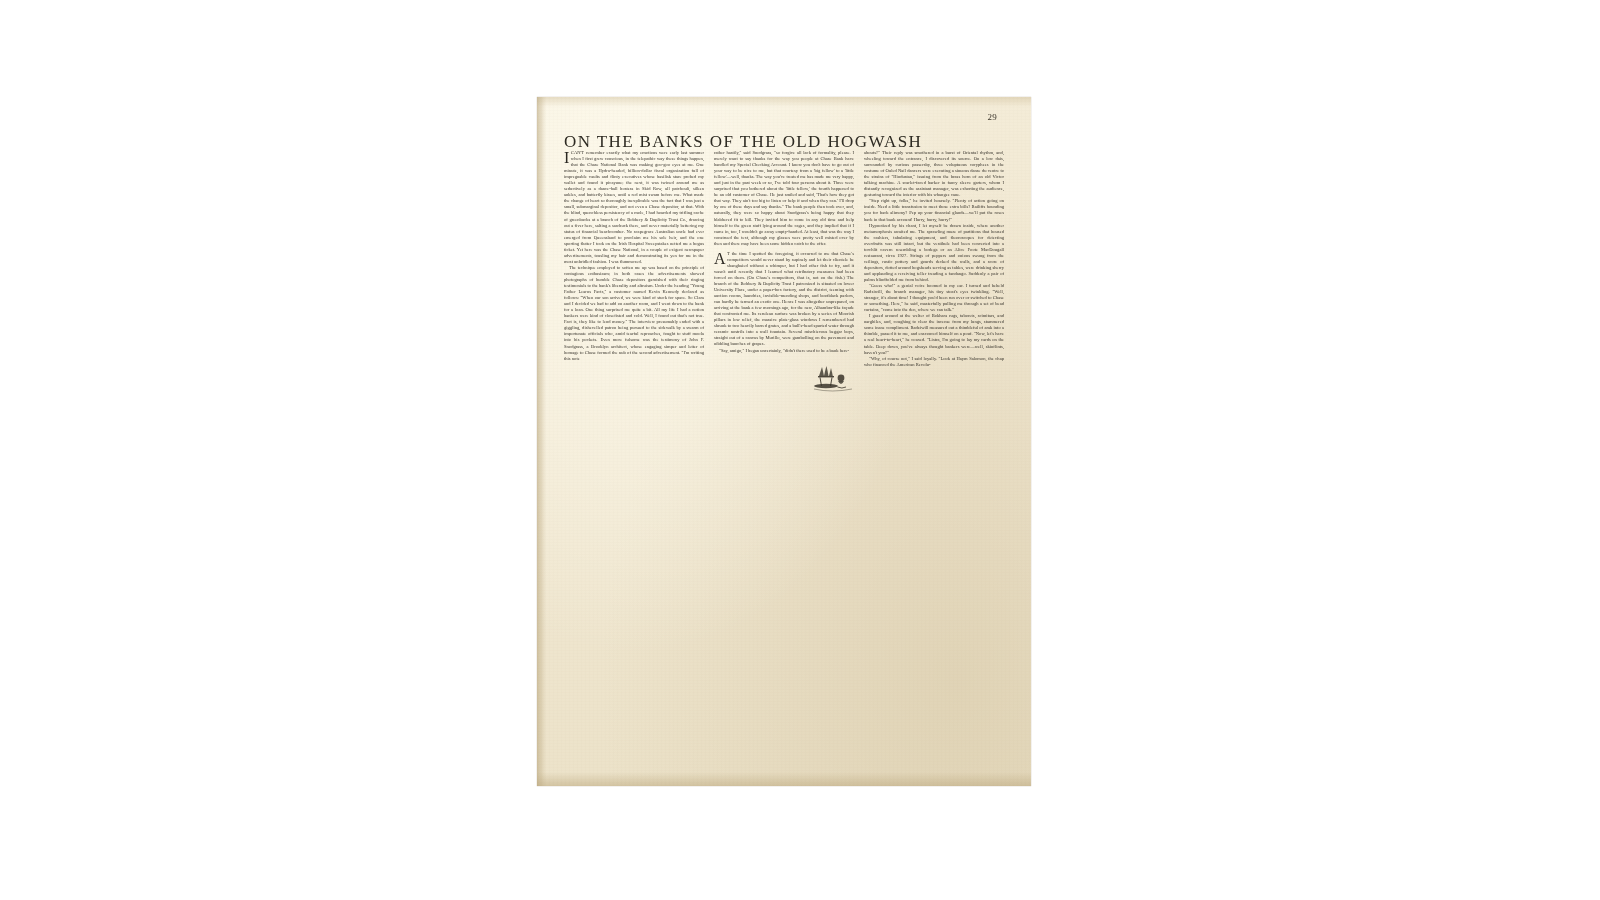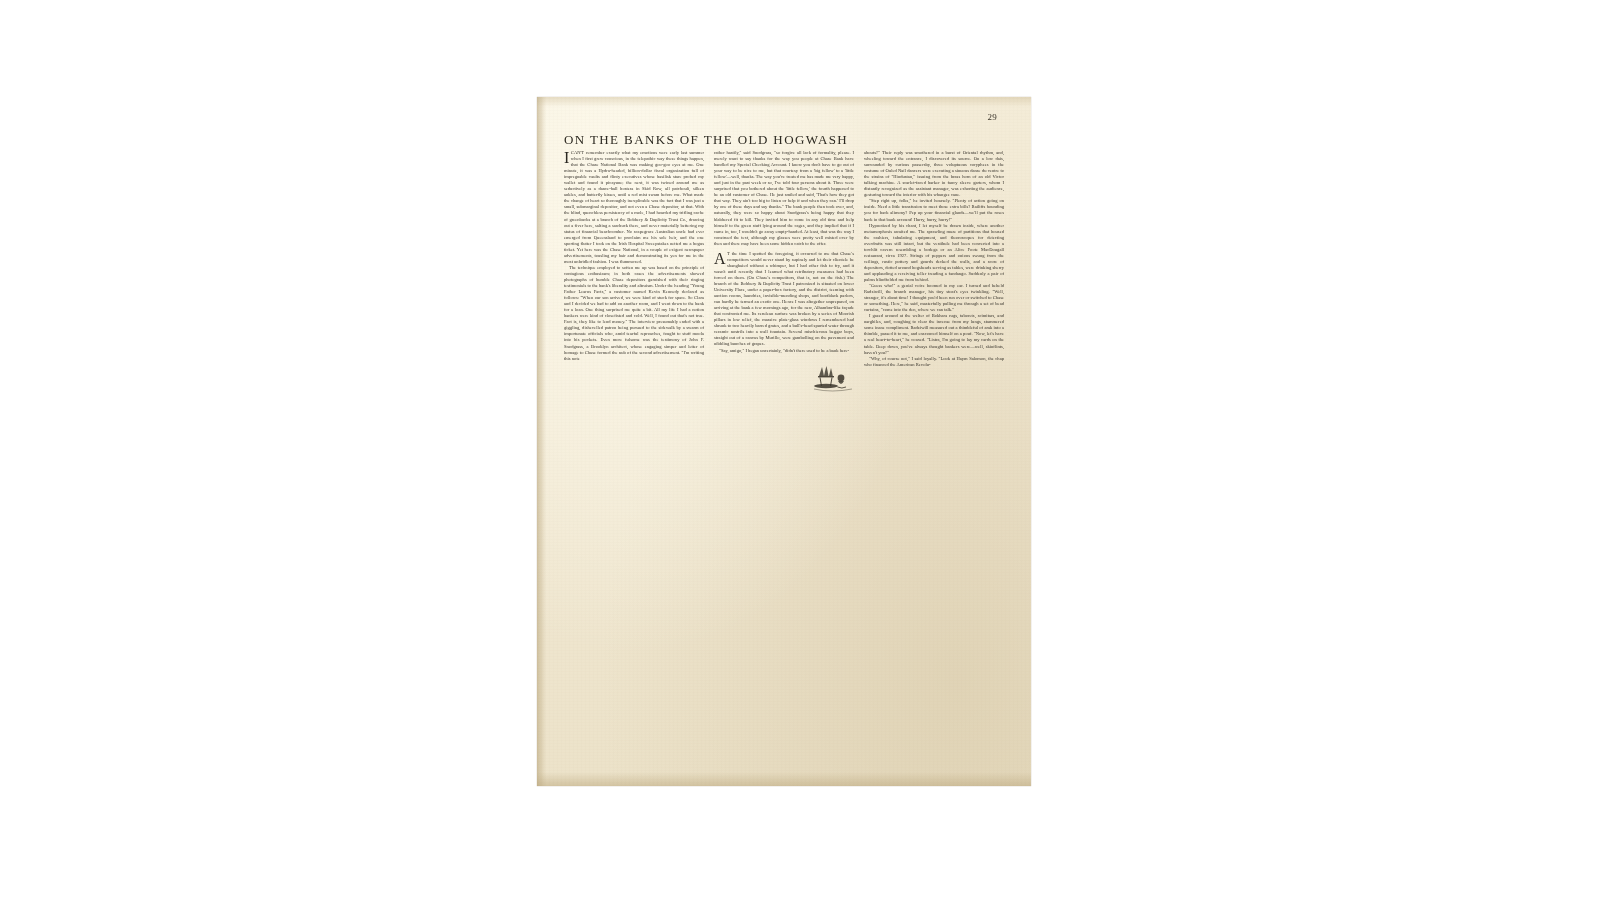--- a/index.html
+++ b/index.html
@@ -72,21 +72,21 @@
     top: 15px;
     font-size: 9px;
     color: #3a342a;
     letter-spacing: .3px;
   }
 
   .headline {
     position: absolute;
     left: 27px;
     top: 35px;
-    font-size: 13px;
+    font-size: 17px;
     letter-spacing: 1.4px;
     color: #2d2a22;
     font-family: "Liberation Serif", serif;
     white-space: nowrap;
   }
 
   .columns {
     position: absolute;
     left: 27px;
     top: 53px;

